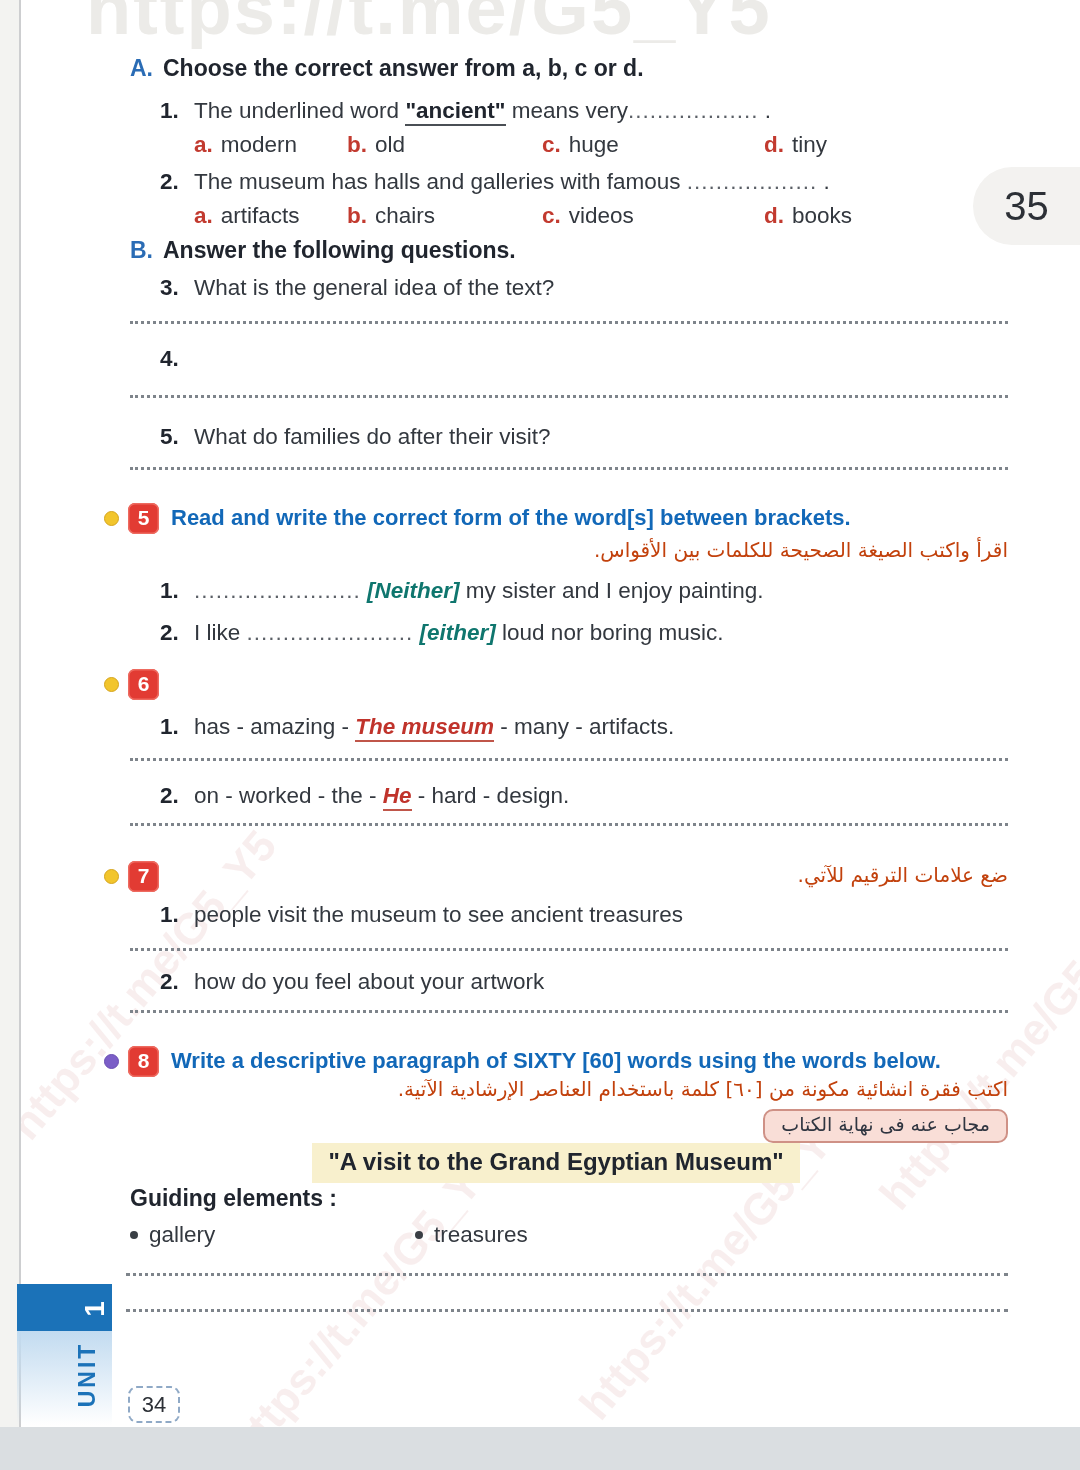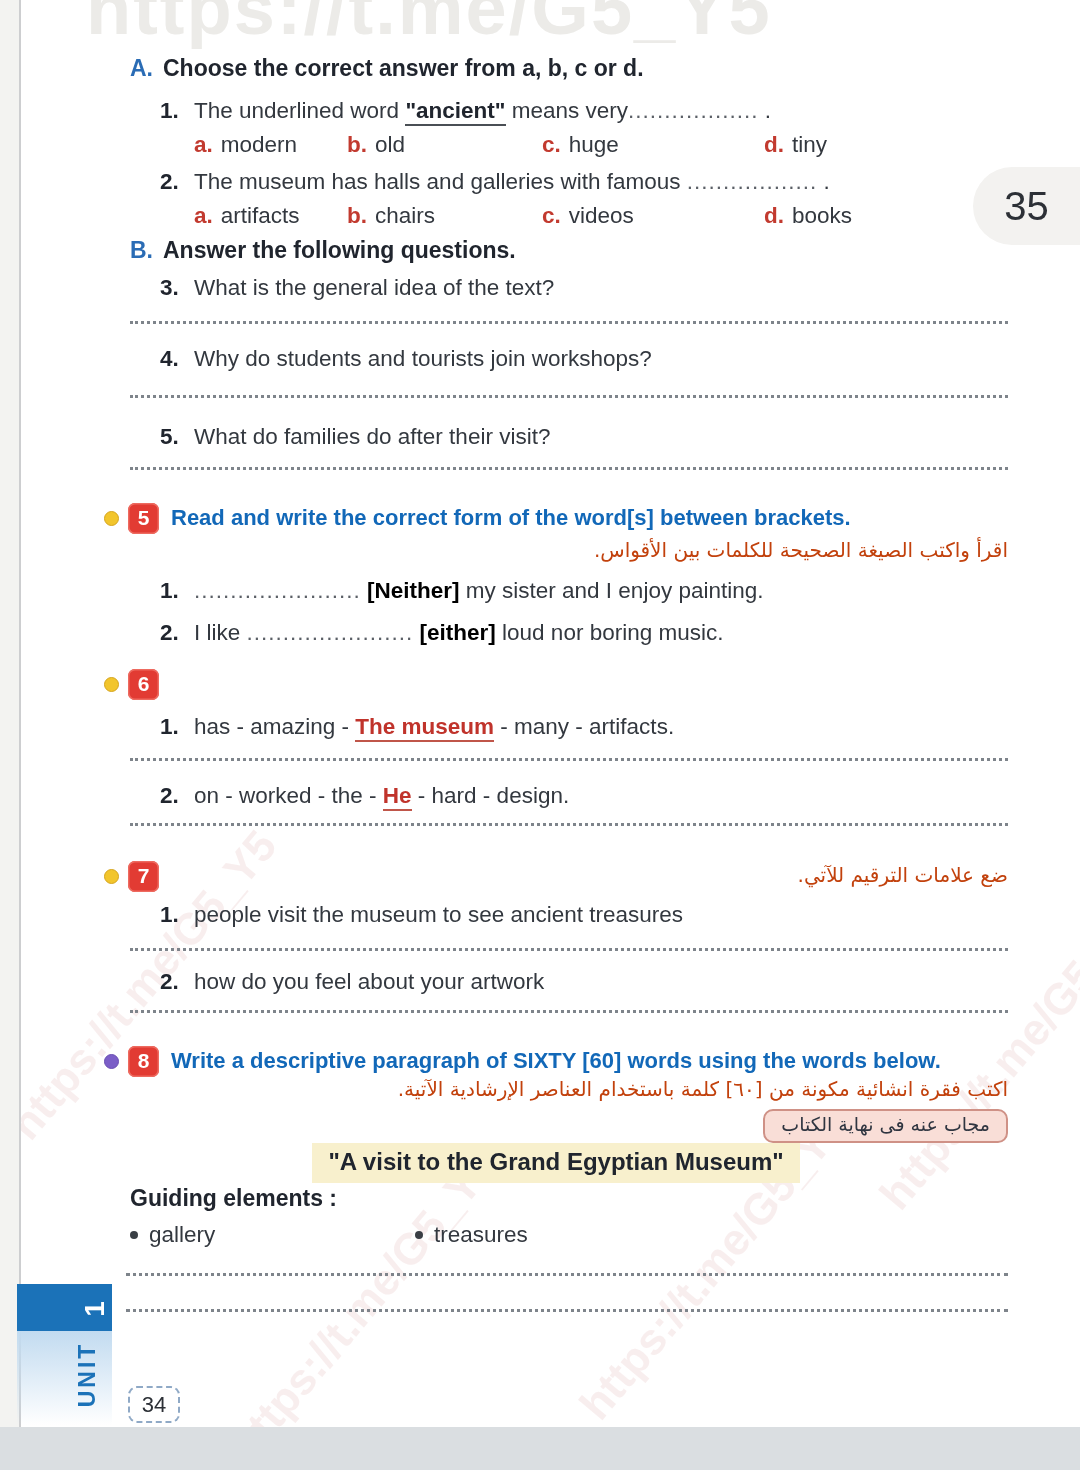--- a/index.html
+++ b/index.html
@@ -52,22 +52,22 @@
   .bullet{width:13px;height:13px;border-radius:50%;background:#f2c52c;border:1px solid #d6a51e;
     flex:none;margin-right:9px;}
   .bullet.purple{background:#7b5ec7;border-color:#6a4eb2;}
   .badge{width:31px;height:31px;background:#e23b33;border-radius:7px;color:#fff;font-weight:bold;
     font-size:21px;display:flex;align-items:center;justify-content:center;flex:none;margin-right:12px;
     box-shadow:inset 0 0 0 1.5px #ee6b60;}
   .ex-title{font-size:22px;font-weight:bold;color:#1268b8;white-space:nowrap;}
   .ar{direction:rtl;font-family:"DejaVu Sans",sans-serif;font-size:20px;color:#c2410c;
     text-align:right;height:26px;}
   .item{display:flex;margin-left:56px;font-size:22.5px;height:28px;align-items:baseline;}
-  .bracket{color:#000000;font-weight:bold;}
-  .red-word{color:#c0332b;font-weight:bold;border-bottom:2.5px solid #c0564a;padding-bottom:1px;}
+  .bracket{color:#0f766e;font-weight:bold;font-style:italic;}
+  .red-word{color:#c0332b;font-weight:bold;border-bottom:2.5px solid #c0564a;padding-bottom:1px;font-style:italic;}
   
   .answered-row{display:flex;justify-content:flex-end;height:34px;}
   .answered{background:#f9ded7;border:2px solid #cf9186;border-radius:10px;padding:2px 16px 4px;
     font-size:19px;color:#2f3540;direction:rtl;font-family:"DejaVu Sans",sans-serif;}
   .topic-wrap{text-align:center;height:42px;}
   .topic{display:inline-block;background:#f8f0cd;padding:5px 16px 7px;font-size:24px;
     font-weight:bold;color:#20252e;}
   .guide-label{margin-left:26px;font-size:23px;font-weight:bold;color:#20252e;height:28px;}
   .guide-items{display:flex;margin-left:26px;height:28px;}
   .guide-item{display:flex;align-items:center;font-size:22.5px;}
@@ -156,21 +156,20 @@
     </div>
 
     <div class="q-row mt8">
       <span class="q-num">3.</span>
       <span>What is the general idea of the text?</span>
     </div>
     <div class="dotline mt16"></div>
 
     <div class="q-row mt22">
       <span class="q-num">4.</span>
-      <span>Why do students and tourists join workshops?</span>
     </div>
     <div class="dotline mt19"></div>
 
     <div class="q-row mt26">
       <span class="q-num">5.</span>
       <span>What do families do after their visit?</span>
     </div>
     <div class="dotline mt13"></div>
 
     <div class="ex-head mt32">

